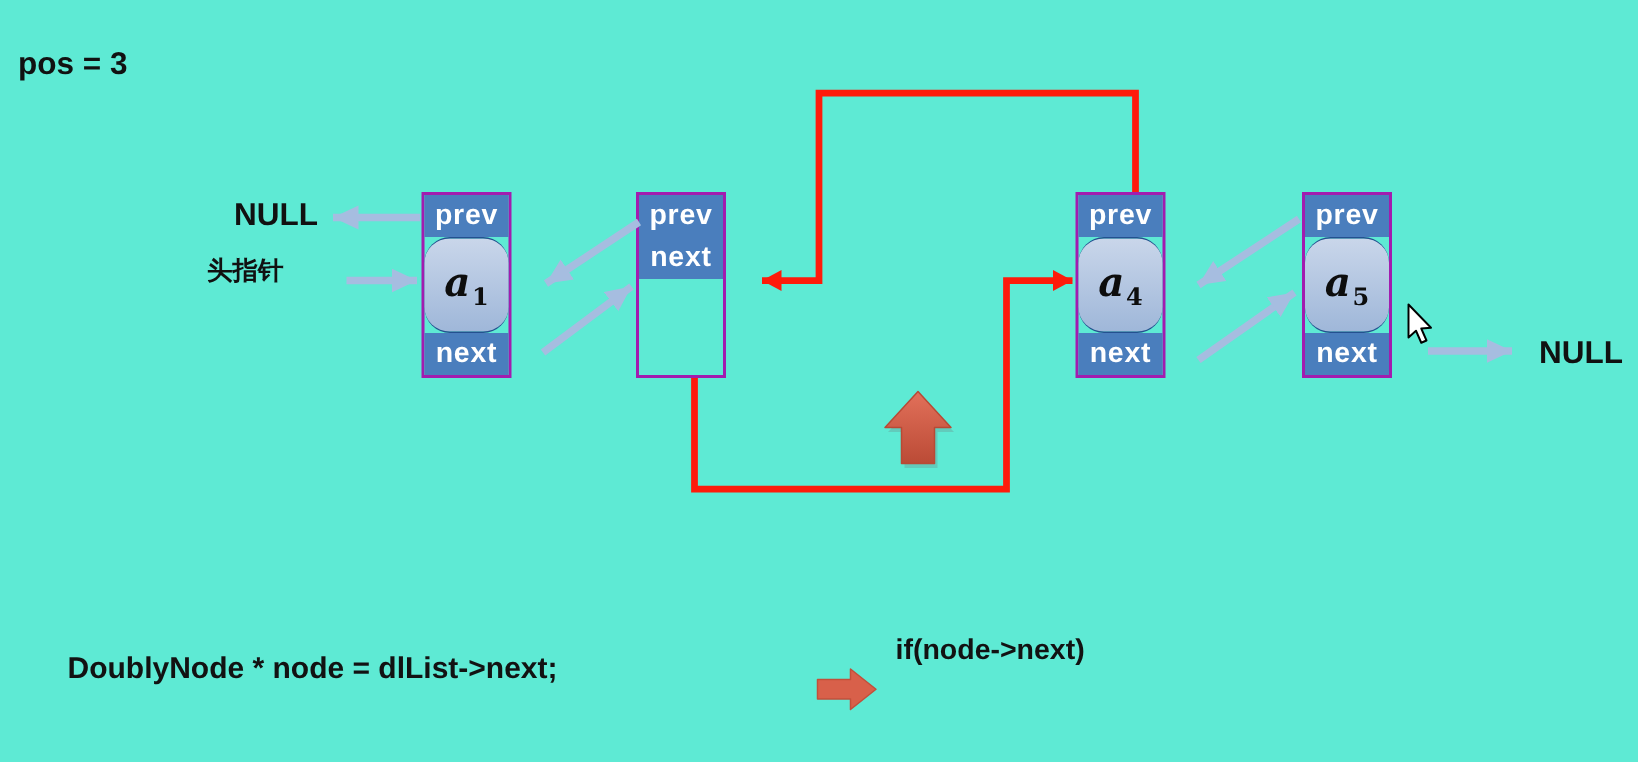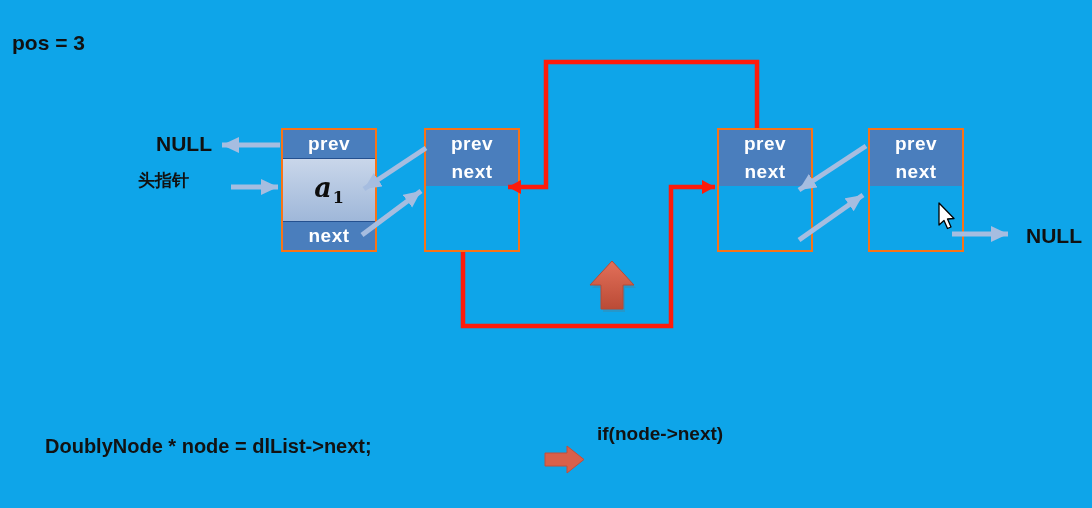--- a/index.html
+++ b/index.html
@@ -1,39 +1,39 @@
 <!DOCTYPE html>
 <html><head>
 <meta charset="utf-8">
 <style>
   html,body{margin:0;padding:0;background:#ffffff;}
   .canvas{
-    position:relative;width:1092px;height:508px;background:#0ea5e9;
+    position:relative;width:1092px;height:508px;background:#5eead4;
     font-family:"Liberation Sans",sans-serif;overflow:hidden;color:#111;text-align:right;
   }
   
   .pos-label{position:absolute;left:12px;top:31px;font-size:21px;font-weight:bold;}
   .null-left{position:absolute;left:156px;top:132px;font-size:21px;font-weight:bold;}
   .head-pointer{position:absolute;left:138px;top:169px;font-size:17px;font-weight:bold;}
   .null-right{position:absolute;left:1026px;top:224px;font-size:21px;font-weight:bold;}
   
   .node{
-    position:absolute;top:128px;width:96px;height:124px;box-sizing:border-box;
-    border:2px solid #f97316;display:flex;flex-direction:column;
+    position:absolute;top:128px;width:60px;height:124px;box-sizing:border-box;
+    border:2px solid #a21caf;display:flex;flex-direction:column;
   }
   .node-a1{left:281px;} .node-a2{left:424px;} .node-a4{left:717px;} .node-a5{left:868px;}
   .band{
     height:28px;flex:0 0 28px;background:#4a7ebd;color:#fff;font-weight:bold;
     font-size:19px;display:flex;align-items:center;justify-content:center;
     letter-spacing:.5px;
   }
   .mid{
     flex:1;background:linear-gradient(#c9d6ea,#9fb7d9);
     border-top:1px solid #24508f;border-bottom:1px solid #24508f;
-    display:flex;align-items:center;justify-content:center;
+    display:flex;align-items:center;justify-content:center;border-radius:17px;
   }
   .aval{font-family:"DejaVu Serif",serif;font-style:italic;font-weight:bold;font-size:27px;color:#0d0d0d;line-height:1;}
   .aval .sub{font-size:16px;font-style:normal;font-weight:bold;vertical-align:-6px;margin-left:1px;}
   
   .code{position:absolute;font-weight:bold;white-space:pre;color:#121212;}
   .code-left{left:45px;top:366px;font-size:20px;line-height:32px;}
   .code-right{left:597px;top:356px;font-size:19px;line-height:31px;}
   
   .overlay{position:absolute;left:0;top:0;width:1092px;height:508px;pointer-events:none;}
 </style>
@@ -55,25 +55,31 @@
     <div class="band">next</div>
   </div>
 
   <div class="node node-a2">
     <div class="band">prev</div>
     <div class="band">next</div>
   </div>
 
   <div class="node node-a4">
     <div class="band">prev</div>
+    <div class="mid">
+      <span class="aval"><span>a</span><span class="sub">4</span></span>
+    </div>
     <div class="band">next</div>
   </div>
 
   <div class="node node-a5">
     <div class="band">prev</div>
+    <div class="mid">
+      <span class="aval"><span>a</span><span class="sub">5</span></span>
+    </div>
     <div class="band">next</div>
   </div>
 
   <div class="code code-left">
     <div>DoublyNode * node = dlList-&gt;next;</div>
     
     
     
   </div>
 

